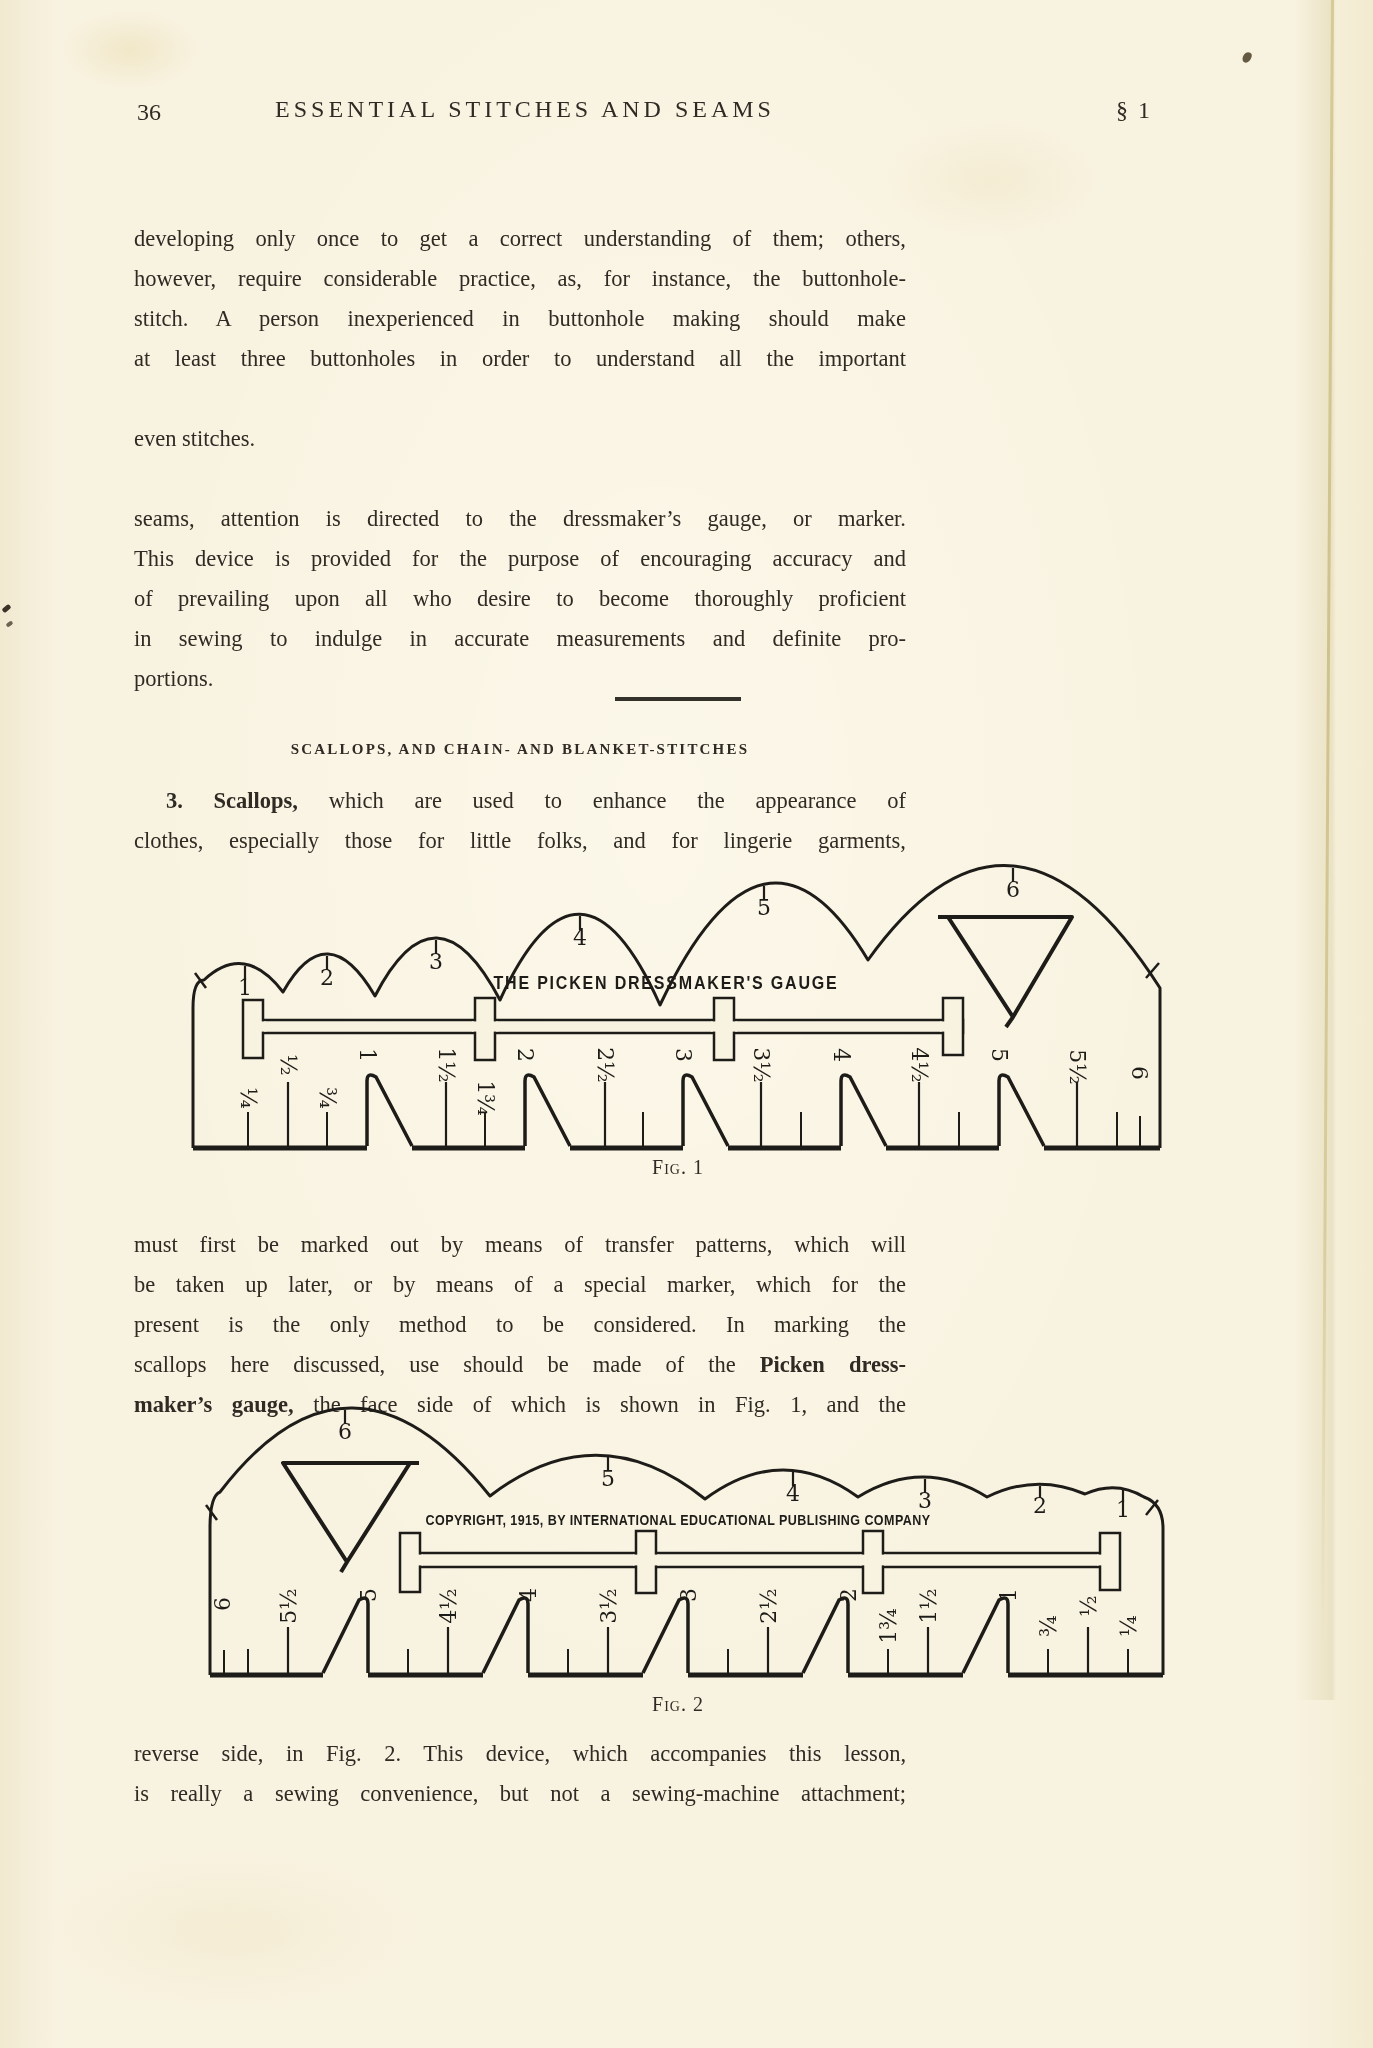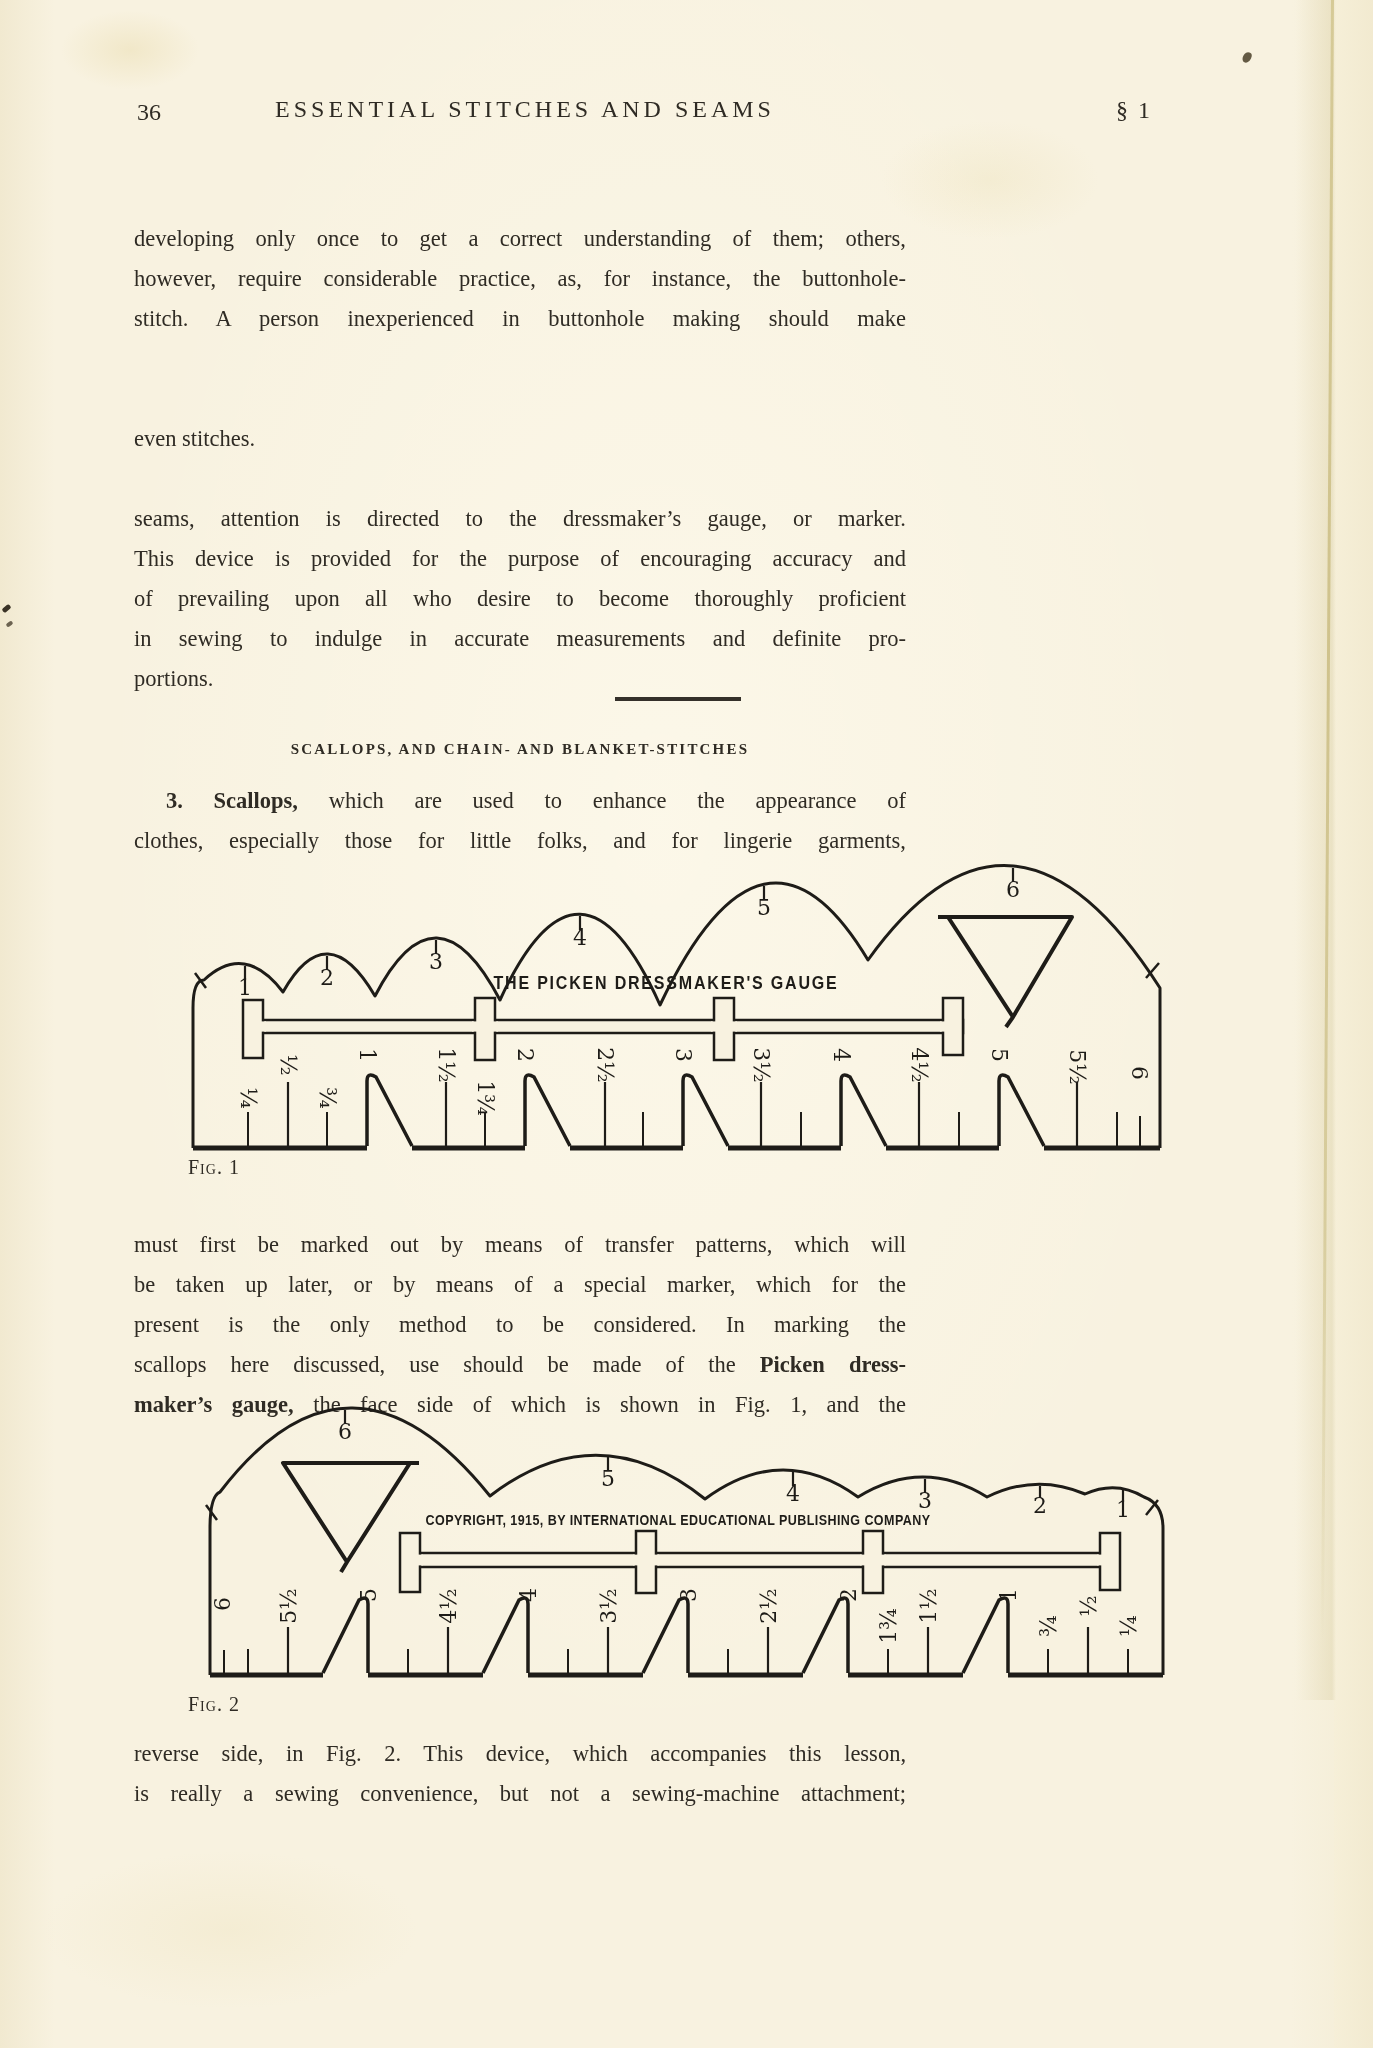--- a/index.html
+++ b/index.html
@@ -38,21 +38,21 @@
   .bl.j{text-align-last:justify;}
   .bl.ind{padding-left:32px;}
   .b{font-weight:bold;}
 
   .rule{position:absolute;left:615px;top:697px;width:126px;height:4px;background:#34302a;}
 
   .sect-head{position:absolute;left:134px;top:741px;width:772px;text-align:center;
       font-size:15px;font-weight:bold;letter-spacing:2.2px;}
 
   .figsvg{position:absolute;}
-  .figcap{position:absolute;left:188px;width:980px;font-size:20px;
+  .figcap{position:absolute;left:188px;width:980px;text-align:center;font-size:20px;
       font-variant-caps:small-caps;letter-spacing:1px;}
 
   .gauge-stroke{stroke:#1e1c18;fill:none;}
   .gauge-num{font-family:"DejaVu Serif", serif;font-size:22px;fill:#1e1c18;}
   .gauge-sans{font-family:"Liberation Sans", sans-serif;fill:#1e1c18;font-weight:bold;}
   .slot-fill{fill:#f8f2e0;stroke:#1e1c18;stroke-width:2.5;}
   .slot-erase{fill:#f8f2e0;stroke:none;}
 </style>
 </head>
 <body>
@@ -69,20 +69,21 @@
   <div class="speck2"></div>
   <div class="speck3"></div>
 
   <div class="rh-pageno">36</div>
   <div class="rh-title">ESSENTIAL STITCHES AND SEAMS</div>
   <div class="rh-section">§ 1</div>
 
   <div class="bl j" style="top:225px">developing only once to get a correct understanding of them; others,</div>
   <div class="bl j" style="top:265px">however, require considerable practice, as, for instance, the buttonhole-</div>
   <div class="bl j" style="top:305px">stitch.  A person inexperienced in buttonhole making should make</div>
+  <div class="bl j" style="top:345px">at least three buttonholes in order to understand all the important</div>
   <div class="bl" style="top:425px">even stitches.</div>
 
   <div class="bl j" style="top:505px">seams, attention is directed to the dressmaker’s gauge, or marker.</div>
   <div class="bl j" style="top:545px">This device is provided for the purpose of encouraging accuracy and</div>
   <div class="bl j" style="top:585px">of prevailing upon all who desire to become thoroughly proficient</div>
   <div class="bl j" style="top:625px">in sewing to indulge in accurate measurements and definite pro-</div>
   <div class="bl" style="top:665px">portions.</div>
 
   <div class="rule"></div>
 

